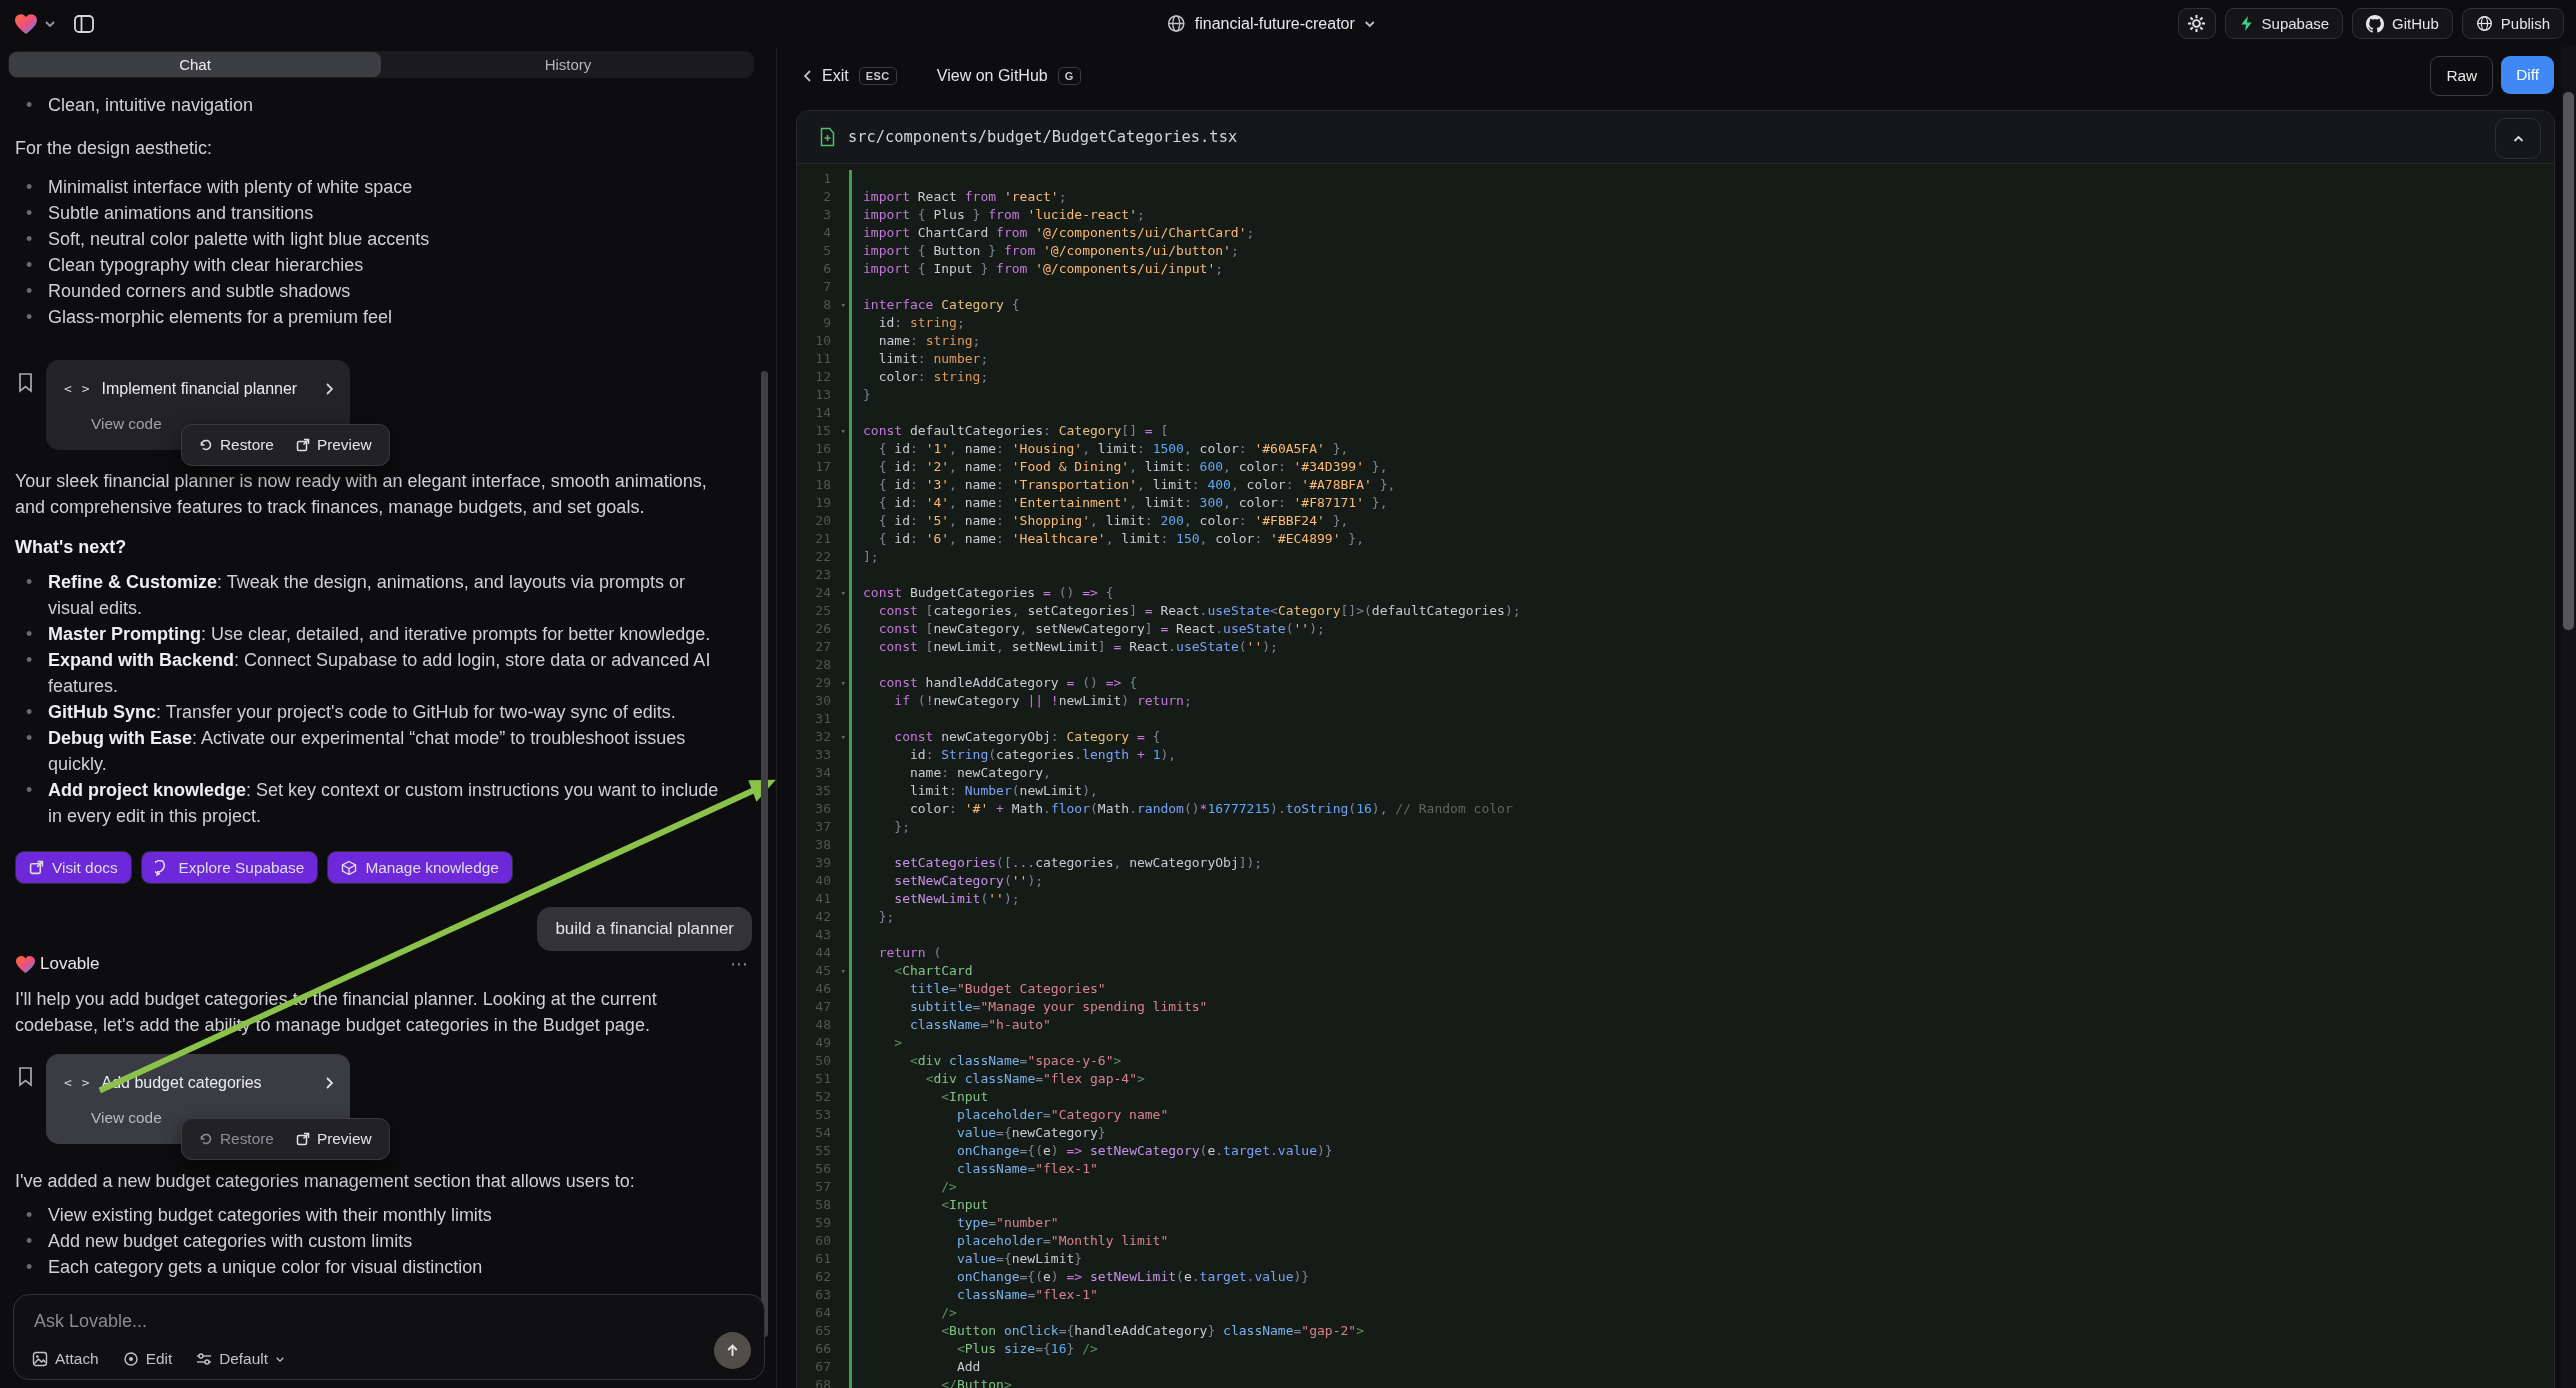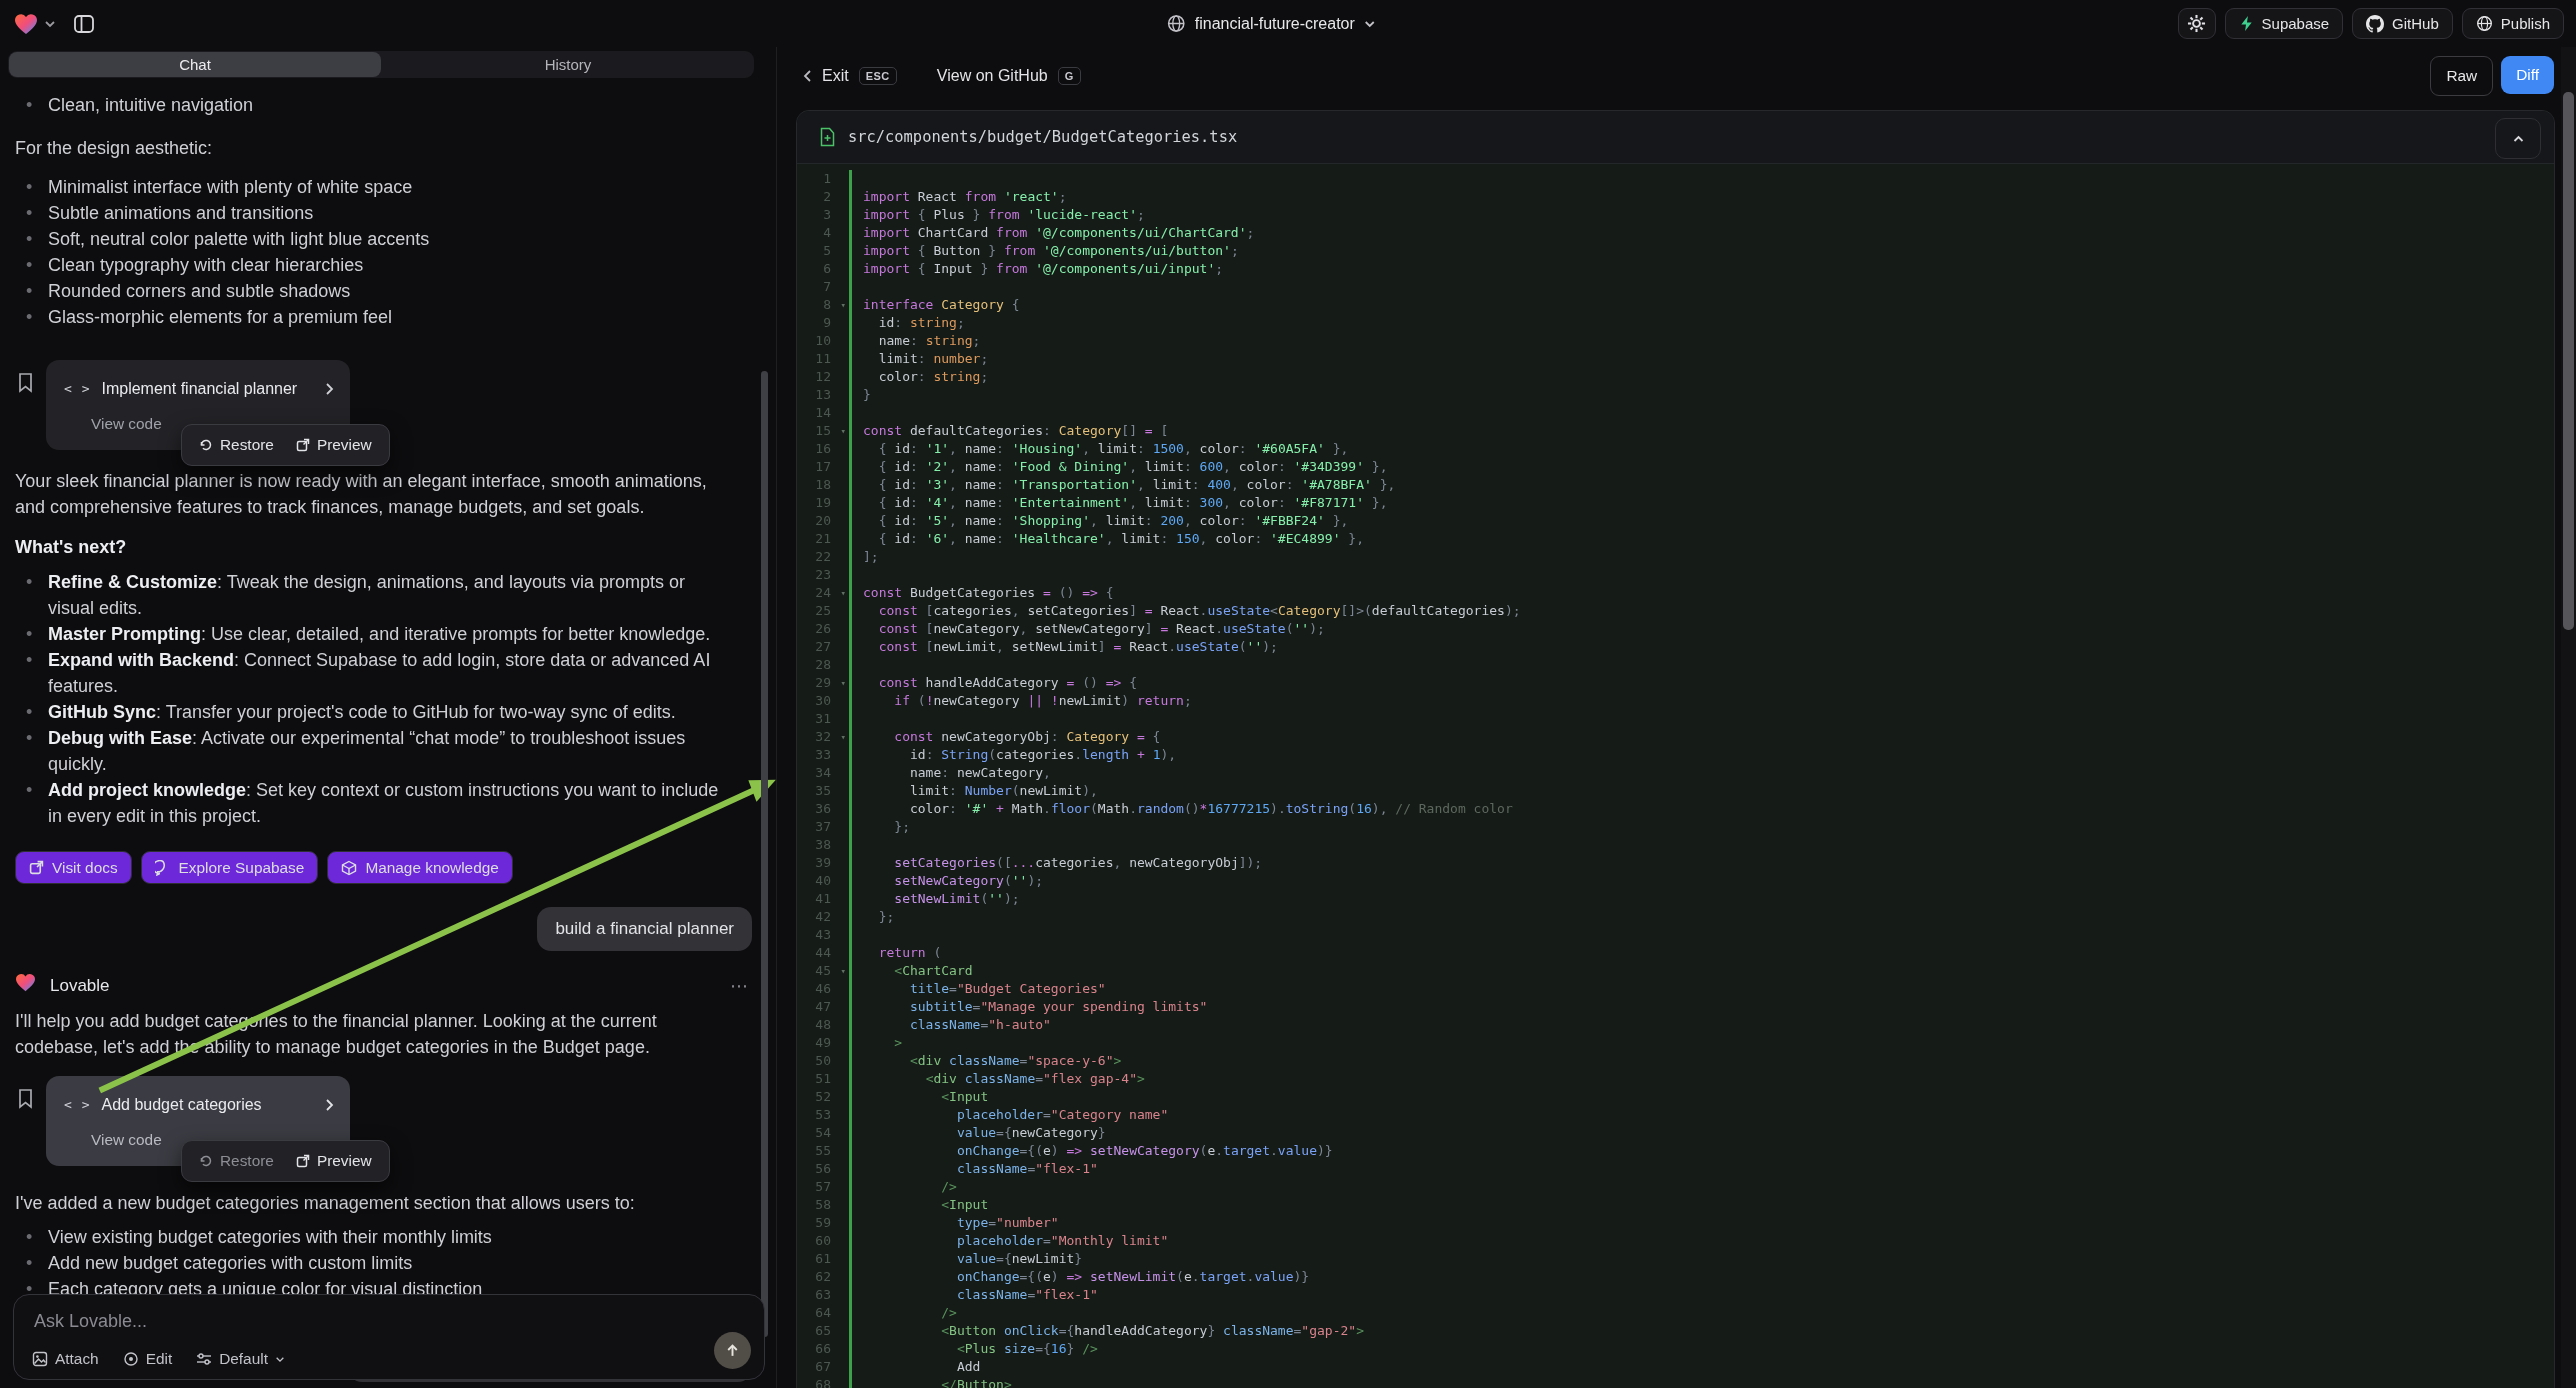--- a/index.html
+++ b/index.html
@@ -50,21 +50,21 @@
   .pop-item{display:flex;align-items:center;gap:7px;cursor:pointer;}
   .pop-item.dim{color:#8d8e95;}
   
   .qa-row{display:flex;gap:9px;margin-top:22px;}
   .qa-btn{display:flex;align-items:center;gap:8px;height:33px;padding:0 13px;background:#6d28d9;
           border:1px solid #2e2e33;border-radius:9px;font-size:15.4px;color:#dddee2;cursor:pointer;}
   
   .bubblewrap{display:flex;justify-content:flex-end;}
   .bubble{background:#323237;border-radius:14px;padding:9px 18px;font-size:17px;color:#e3e4e8;}
   
-  .asst{display:flex;gap:14px;margin-top:22px;}
+  .asst{display:flex;align-items:center;gap:4px;}
   .asst-name{font-size:17px;color:#e7e8ec;}
   .asst-dots{margin-left:auto;margin-right:2px;color:#8a8a90;font-size:18px;letter-spacing:2px;cursor:pointer;}
   
   .arrow-svg{position:absolute;inset:0;z-index:5;pointer-events:none;}
   
   .chat-thumb{position:absolute;right:8px;top:324px;width:7px;height:966px;border-radius:4px;
               background:#3f4045;z-index:6;cursor:pointer;}
   
   .composer{position:absolute;left:13px;right:11px;bottom:8px;height:84px;background:#101013;
             border:1.5px solid #33333a;border-radius:16px;z-index:7;}
@@ -94,21 +94,21 @@
                border-radius:10px;display:flex;align-items:center;justify-content:center;cursor:pointer;}
   
   .codebody{padding-top:6px;font-family:"DejaVu Sans Mono",monospace;font-size:13px;}
   .cl{display:flex;height:18px;line-height:18px;white-space:pre;}
   .gut{position:relative;width:52px;flex:0 0 52px;text-align:right;padding-right:18px;color:#4d5751;
        box-sizing:border-box;}
   .fold{position:absolute;right:3px;top:0;font-size:9px;color:#5f6f63;}
   .gbar{width:3px;flex:0 0 3px;background:#3da14c;}
   .txt{padding-left:11px;}
   .tk-k{color:#c678dd}.tk-v{color:#c8cdd5}.tk-t{color:#e5c07b}.tk-bt{color:#de9a5e}
-  .tk-s{color:#86efac}.tk-n{color:#5fa8f5}.tk-f{color:#7aa2f7}.tk-m{color:#c792ea}
+  .tk-s{color:#fdba74}.tk-n{color:#5fa8f5}.tk-f{color:#7aa2f7}.tk-m{color:#c792ea}
   .tk-p{color:#7d8694}.tk-c{color:#5d675f}.tk-tb{color:#59925d}.tk-tg{color:#84c384}
   .tk-at{color:#7cb3ea}.tk-av{color:#d9838d}
   
   .win-track{position:absolute;right:0;top:0;bottom:0;width:15px;background:#121214;}
   .win-thumb{position:absolute;right:2px;top:45px;width:11px;height:538px;border-radius:5px;
              background:#56565a;cursor:pointer;}
   svg{display:block;}
 </style>
 </head>
 <body>

